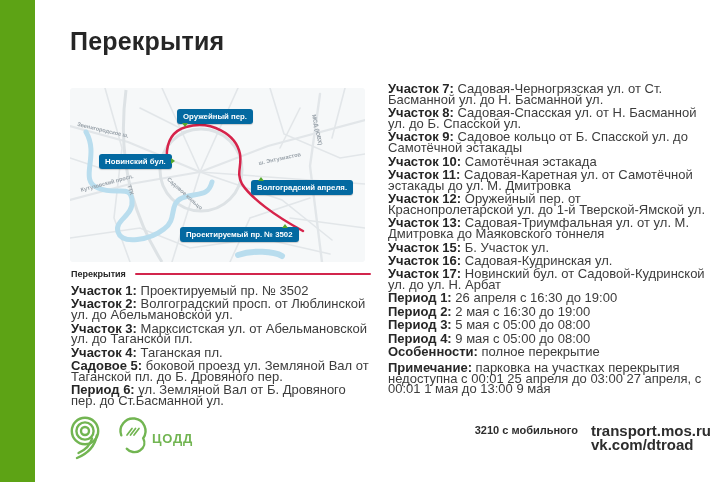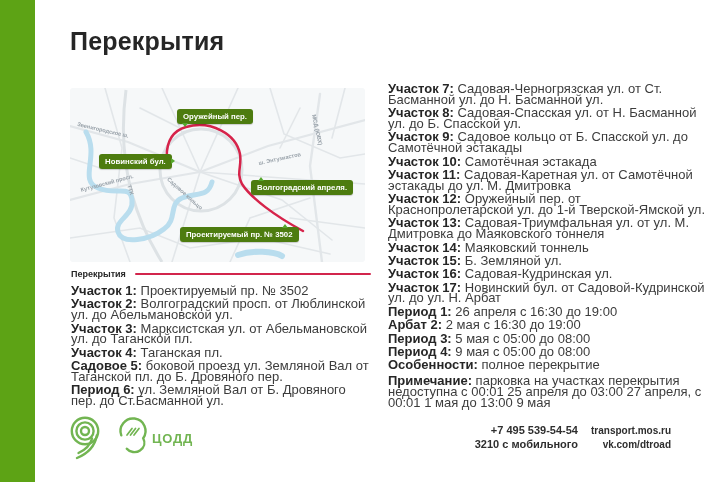--- a/index.html
+++ b/index.html
@@ -9,21 +9,21 @@
     -webkit-font-smoothing:antialiased;
   }
   .accent-bar { position:absolute; left:0; top:0; width:35px; height:482px; background:#5da315; }
   .page-title { position:absolute; left:70px; top:27px; font-size:25px; font-weight:bold; color:#262626; letter-spacing:.2px; }
 
   
   .map { position:absolute; left:70px; top:88px; width:295px; height:174px; background:#f6f8f9; border-radius:3px; overflow:hidden; }
   .map svg { position:absolute; left:0; top:0; }
   .street-label { position:absolute; color:#99a2aa; font-size:5.6px; font-weight:bold; white-space:nowrap; transform-origin:left top; }
   .callout {
-    position:absolute; background:#4d7c0f; color:#fff; font-size:7.8px; font-weight:bold;
+    position:absolute; background:#0369a1; color:#fff; font-size:7.8px; font-weight:bold;
     padding:3px 6px 3px 6px; border-radius:3px; white-space:nowrap; line-height:9px;
     box-shadow:0 1px 1px rgba(0,0,0,.18);
   }
   .callout::after { content:""; position:absolute; width:0; height:0; border:4px solid transparent; }
   .co-oruzh::after  { bottom:-7px; left:5px;  border-top-color:#55a72c; border-left-width:3px; border-right-width:3px; }
   .co-novin::after  { right:-7px;  top:4px;   border-left-color:#55a72c; border-top-width:3px; border-bottom-width:3px; }
   .co-volgo::after  { top:-7px;    left:7px;  border-bottom-color:#55a72c; border-left-width:3px; border-right-width:3px; }
   .co-proekt::after { top:-7px;    right:11px;border-bottom-color:#55a72c; border-left-width:3px; border-right-width:3px; }
 
   
@@ -34,22 +34,22 @@
   .red-line { flex:1; height:2.5px; background:#d2254c; border-radius:2px; }
   .item { font-size:13px; line-height:10.8px; color:#3c3c3c; margin-bottom:2.6px; }
   .item .lb { font-weight:bold; color:#262626; }
   .note-item { margin-top:5px; }
 
   
   .logos { position:absolute; left:63px; top:415px; }
   .org-name { position:absolute; left:152px; top:431px; color:#72b552; font-size:13px; font-weight:bold; letter-spacing:.8px; }
   .phone-block { position:absolute; left:437px; top:424px; width:141px; text-align:right;
                  font-size:11px; font-weight:bold; color:#2e2e2e; line-height:13.5px; }
-  .links-block { position:absolute; left:591px; top:424px; text-align:right;
-                 font-size:10px; font-weight:bold; color:#2e2e2e; line-height:13.5px; }
+  .links-block { position:absolute; left:591px; top:424px; text-align:left;
+                 font-size:15px; font-weight:bold; color:#2e2e2e; line-height:13.5px; }
 </style>
 </head>
 <body>
 
 <div class="accent-bar"></div>
 
 <div class="page-title">Перекрытия</div>
 
 <div class="map">
   <svg width="295" height="174" viewBox="0 0 295 174">
@@ -115,27 +115,26 @@
 </div>
 
 <div class="right-col">
   <div class="item"><span class="lb">Участок 7:</span> <span>Садовая-Черногрязская ул. от Ст. Басманной ул. до Н. Басманной ул.</span></div>
   <div class="item"><span class="lb">Участок 8:</span> <span>Садовая-Спасская ул. от Н. Басманной ул. до Б. Спасской ул.</span></div>
   <div class="item"><span class="lb">Участок 9:</span> <span>Садовое кольцо от Б. Спасской ул. до Самотёчной эстакады</span></div>
   <div class="item"><span class="lb">Участок 10:</span> <span>Самотёчная эстакада</span></div>
   <div class="item"><span class="lb">Участок 11:</span> <span>Садовая-Каретная ул. от Самотёчной эстакады до ул. М. Дмитровка</span></div>
   <div class="item"><span class="lb">Участок 12:</span> <span>Оружейный пер. от Краснопролетарской ул. до 1-й Тверской-Ямской ул.</span></div>
   <div class="item"><span class="lb">Участок 13:</span> <span>Садовая-Триумфальная ул. от ул. М. Дмитровка до Маяковского тоннеля</span></div>
-  <div class="item"><span class="lb">Участок 14:</span> <span>Маяковский тоннель</span></div>
-  <div class="item"><span class="lb">Участок 15:</span> <span>Б. Земляной ул.</span></div>
+  <div class="item"><span class="lb">Участок 15:</span> <span>Б. Участок ул.</span></div>
   <div class="item"><span class="lb">Участок 16:</span> <span>Садовая-Кудринская ул.</span></div>
   <div class="item"><span class="lb">Участок 17:</span> <span>Новинский бул. от Садовой-Кудринской ул. до ул. Н. Арбат</span></div>
 
   <div class="item"><span class="lb">Период 1:</span> <span>26 апреля с 16:30 до 19:00</span></div>
-  <div class="item"><span class="lb">Арбат 2:</span> <span>2 мая с 16:30 до 19:00</span></div>
+  <div class="item"><span class="lb">Период 2:</span> <span>2 мая с 16:30 до 19:00</span></div>
   <div class="item"><span class="lb">Период 3:</span> <span>5 мая с 05:00 до 08:00</span></div>
   <div class="item"><span class="lb">Период 4:</span> <span>9 мая с 05:00 до 08:00</span></div>
 
   <div class="item"><span class="lb">Особенности:</span> <span>полное перекрытие</span></div>
 
   <div class="item note-item"><span class="lb">Примечание:</span> <span>парковка на участках перекрытия недоступна с 00:01 25 апреля до 03:00 27 апреля, с 00:01 1 мая до 13:00 9 мая</span></div>
 </div>
 
 <div class="logos">
   <svg width="100" height="52" viewBox="0 0 100 52">
@@ -150,19 +149,18 @@
       <path d="M58.3,20.3 A12.5,12.5 0 1 1 80.2,23.2 C82.5,27.5 81.5,32.5 77,35.5 C73,38.3 66.5,37.3 63.8,33.8" stroke-width="2.4"></path>
       <path d="M64,20 L69,13.5" stroke-width="1.7"></path>
       <path d="M67.5,20 L72.5,13.5" stroke-width="1.7"></path>
       <path d="M71,20 L76,13.5" stroke-width="1.7"></path>
     </g>
   </svg>
 </div>
 <div class="org-name">ЦОДД</div>
 
 <div class="phone-block">
-  <div>+7 495 539-54-54</div>
   <div>3210 с мобильного</div>
 </div>
 <div class="links-block">
   <div>transport.mos.ru</div>
   <div>vk.com/dtroad</div>
 </div>
 
 </body></html>

